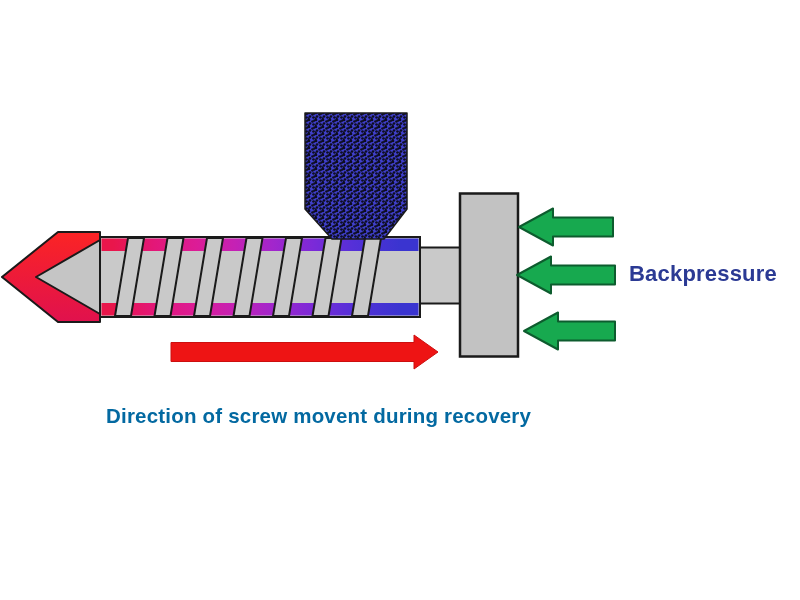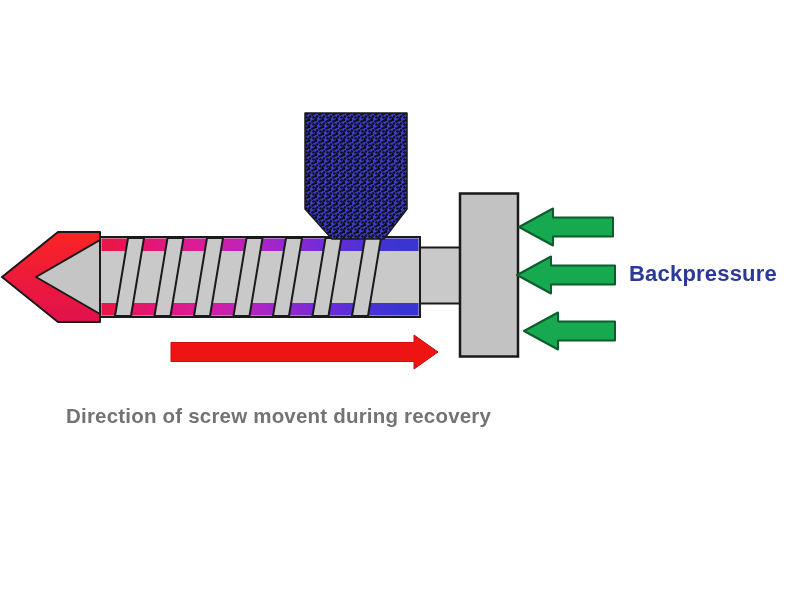--- a/index.html
+++ b/index.html
@@ -65,14 +65,14 @@
       <polygon points="286,238 302,238 289,316 273,316" fill="#c9c9c9" stroke="#1a1a1a" stroke-width="2"></polygon>
       <polygon points="325.5,238 341.5,238 328.5,316 312.5,316" fill="#c9c9c9" stroke="#1a1a1a" stroke-width="2"></polygon>
       <polygon points="365,238 381,238 368,316 352,316" fill="#c9c9c9" stroke="#1a1a1a" stroke-width="2"></polygon>
       <polygon points="305,113 407,113 407,209 384,239 332,239 305,209" fill="url(#speckle)" stroke="#1a1a1a" stroke-width="1.5" stroke-linejoin="round"></polygon>
       <polygon points="519,227 553,208.5 553,217.5 613,217.5 613,236.5 553,236.5 553,245.5" fill="#17a94f" stroke="#0d5c2e" stroke-width="2" stroke-linejoin="round"></polygon>
       <polygon points="517,275 551,256.5 551,265.5 615,265.5 615,284.5 551,284.5 551,293.5" fill="#17a94f" stroke="#0d5c2e" stroke-width="2" stroke-linejoin="round"></polygon>
       <polygon points="524,331 558,312.5 558,321.5 615,321.5 615,340.5 558,340.5 558,349.5" fill="#17a94f" stroke="#0d5c2e" stroke-width="2" stroke-linejoin="round"></polygon>
       <polygon points="438,352 414,335 414,342.5 171,342.5 171,361.5 414,361.5 414,369" fill="#ee1414" stroke="#cc0f0f" stroke-width="1" stroke-linejoin="round"></polygon>
     </svg>
   <div class="diagram-label" id="label-backpressure" style="color: rgb(43, 58, 148);">Backpressure</div>
-  <div class="diagram-label" id="label-direction" style="color: #737373;">Direction of screw movent during recovery</div>
+  <div class="diagram-label" id="label-direction" style="color: #0369a1; margin-left: 40px;">Direction of screw movent during recovery</div>
 </div>
 
 </body></html>

